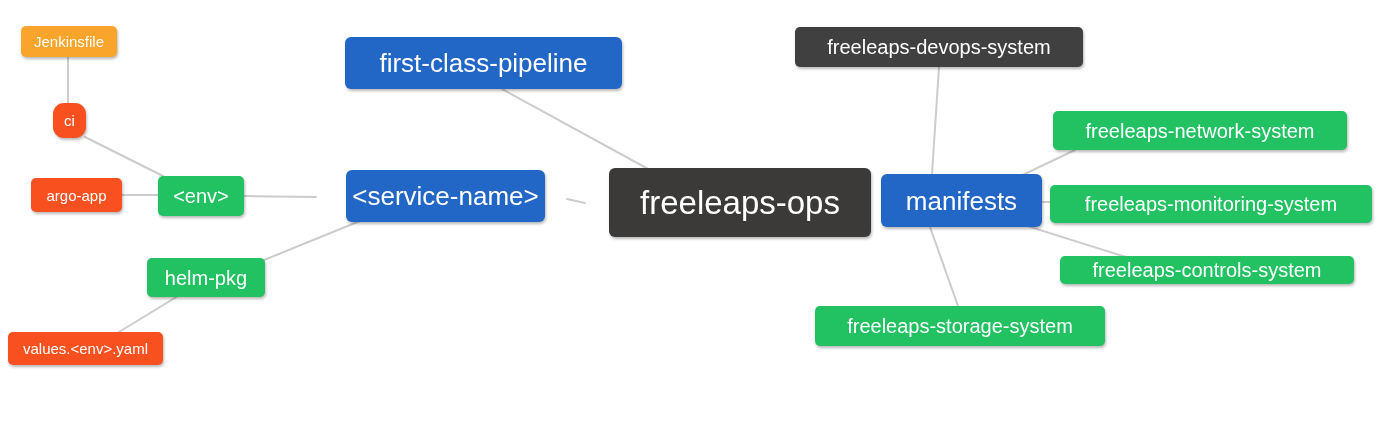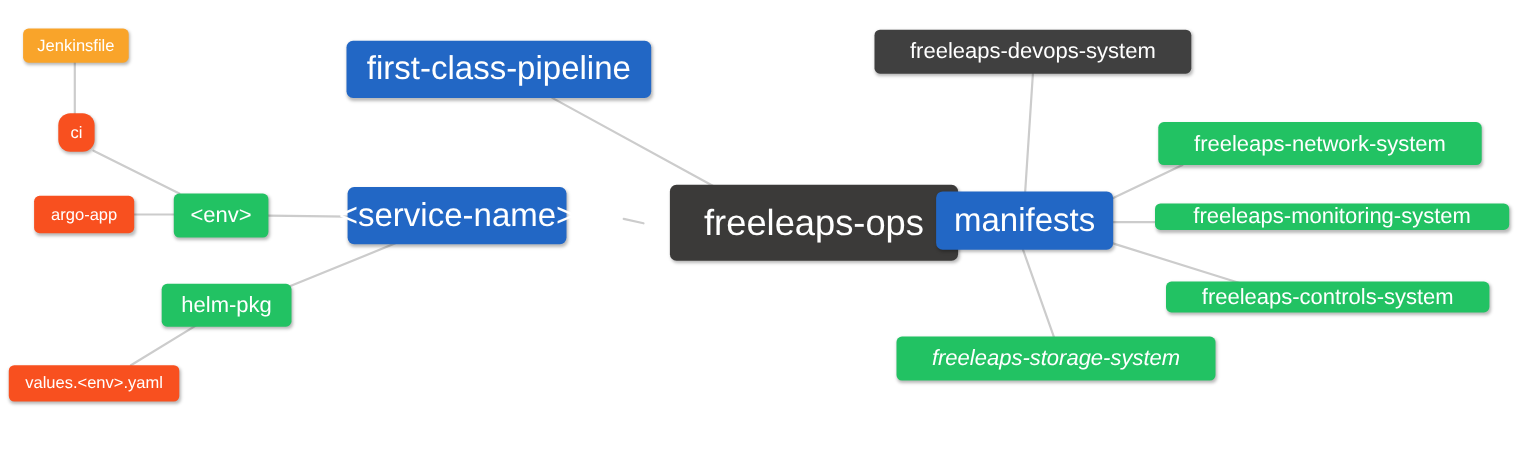--- a/index.html
+++ b/index.html
@@ -37,21 +37,21 @@
     white-space: nowrap;
     color: #ffffff;
     border-radius: 5px;
     box-shadow: 1px 2px 3px rgba(0,0,0,0.28);
     line-height: 1;
     cursor: pointer;
     user-select: none;
   }
   .sz-sm { font-size: 15px; }
   .sz-md { font-size: 20px; }
-  .sz-lg { font-size: 30px; border-radius: 6px; }
+  .sz-lg { font-size: 26px; border-radius: 6px; margin-left: 30px; }
   .sz-xl { font-size: 33px; border-radius: 6px; }
 </style>
 </head>
 <body>
 
 <div class="canvas">
   <svg class="edges" aria-hidden="true" viewBox="0 0 1390 421">
       <line x1="68" y1="57" x2="68" y2="103" stroke="#cccccc" stroke-width="2"></line>
       <line x1="85" y1="137" x2="163" y2="176" stroke="#cccccc" stroke-width="2"></line>
       <line x1="122" y1="195" x2="158" y2="195" stroke="#cccccc" stroke-width="2"></line>
@@ -73,17 +73,17 @@
       <div class="node sz-sm" style="left: 31px; top: 178px; width: 91px; height: 34px; background: rgb(248, 80, 31); color: rgb(255, 255, 255);">argo-app</div>
       <div class="node sz-md" style="left: 158px; top: 176px; width: 86px; height: 40px; background: rgb(34, 194, 99); color: rgb(255, 255, 255);">&lt;env&gt;</div>
       <div class="node sz-md" style="left: 147px; top: 258px; width: 118px; height: 39px; background: rgb(34, 194, 99); color: rgb(255, 255, 255);">helm-pkg</div>
       <div class="node sz-sm" style="left: 8px; top: 332px; width: 155px; height: 33px; background: rgb(248, 80, 31); color: rgb(255, 255, 255);">values.&lt;env&gt;.yaml</div>
       <div class="node sz-lg" style="left: 315px; top: 37px; width: 277px; height: 52px; background: rgb(34, 103, 197); color: rgb(255, 255, 255);">first-class-pipeline</div>
       <div class="node sz-lg" style="left: 316px; top: 170px; width: 199px; height: 52px; background: rgb(34, 103, 197); color: rgb(255, 255, 255);">&lt;service-name&gt;</div>
       <div class="node sz-xl" style="left: 609px; top: 168px; width: 262px; height: 69px; background: rgb(59, 58, 57); color: rgb(255, 255, 255);">freeleaps-ops</div>
       <div class="node sz-lg" style="left: 851px; top: 174px; width: 161px; height: 53px; background: rgb(34, 103, 197); color: rgb(255, 255, 255);">manifests</div>
       <div class="node sz-md" style="left: 795px; top: 27px; width: 288px; height: 40px; background: #404040; color: rgb(255, 255, 255);">freeleaps-devops-system</div>
       <div class="node sz-md" style="left: 1053px; top: 111px; width: 294px; height: 39px; background: rgb(34, 194, 99); color: rgb(255, 255, 255);">freeleaps-network-system</div>
-      <div class="node sz-md" style="left: 1050px; top: 185px; width: 322px; height: 24px; background: rgb(34, 194, 99); color: rgb(255, 255, 255);">freeleaps-monitoring-system</div>
+      <div class="node sz-md" style="left: 1050px; top: 185px; width: 322px; height: 38px; background: rgb(34, 194, 99); color: rgb(255, 255, 255);">freeleaps-monitoring-system</div>
       <div class="node sz-md" style="left: 1060px; top: 256px; width: 294px; height: 28px; background: rgb(34, 194, 99); color: rgb(255, 255, 255);">freeleaps-controls-system</div>
-      <div class="node sz-md" style="left: 815px; top: 306px; width: 290px; height: 40px; background: rgb(34, 194, 99); color: rgb(255, 255, 255); font-style: italic;">freeleaps-storage-system</div>
+      <div class="node sz-md" style="left: 815px; top: 306px; width: 290px; height: 40px; background: rgb(34, 194, 99); color: rgb(255, 255, 255);">freeleaps-storage-system</div>
     </div>
 </div>
 
 </body></html>

